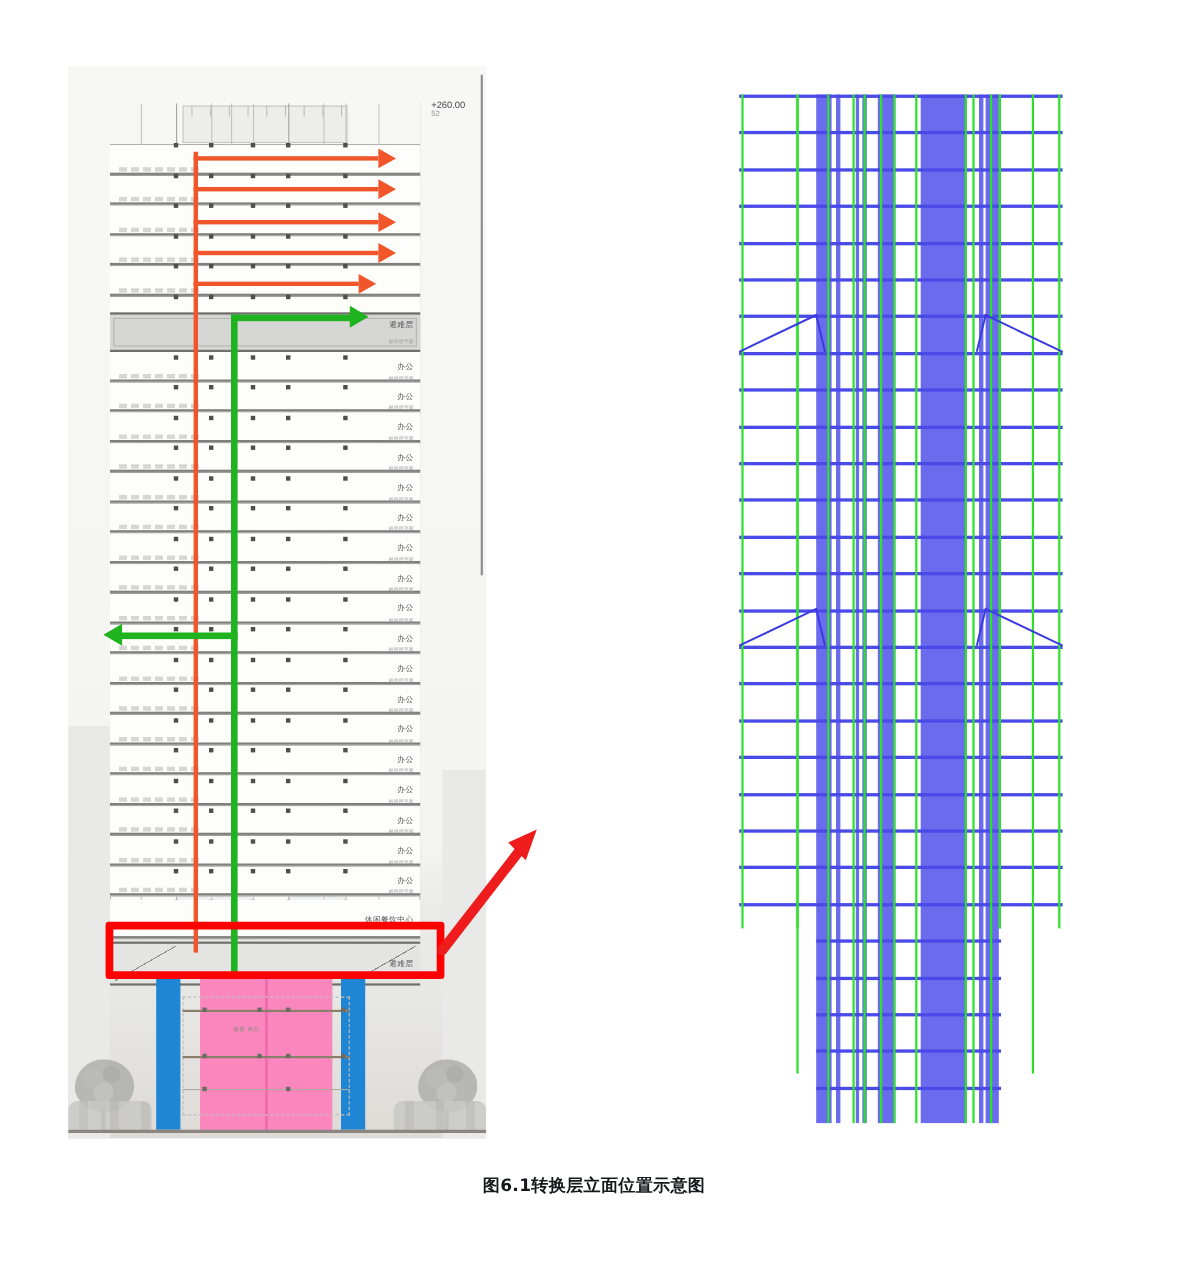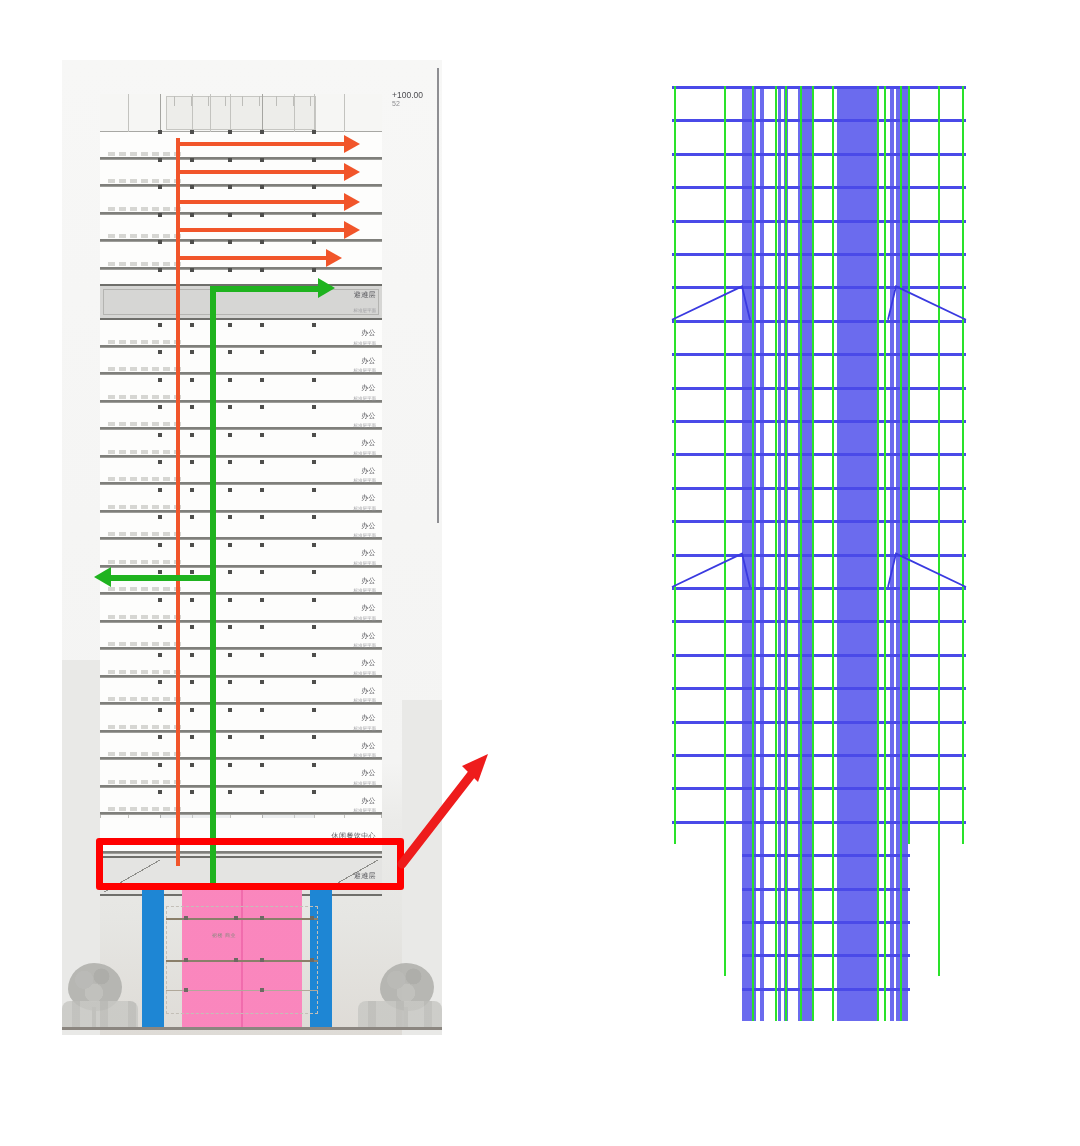--- a/index.html
+++ b/index.html
@@ -620,21 +620,21 @@
     </div>
     <div class="tree" style="left:318px;">
       <div class="crown"></div>
         <div class="trunk"></div>
     </div>
     <div class="bushes" style="left:0px; width:76px;"></div>
     <div class="bushes" style="left:296px; width:84px;"></div>
     <div class="ground-line"></div>
 
     <div class="elev-marker">
-      <span>+100.00</span>
+      <span>+260.00</span>
       <span class="lvl">52</span>
     </div>
     <div class="elev-rule"></div>
 
     <div class="ann-v-orange" id="orange-stem" style="left:114px; top:78px; height:728px;"></div>
     <div id="orange-arrows">
         <div class="ann-h-orange" style="left: 114px; top: 82px; width: 168px;"></div>
         <div class="arrow-r-orange" style="left: 282px; top: 75px;"></div>
         <div class="ann-h-orange" style="left: 114px; top: 110px; width: 168px;"></div>
         <div class="arrow-r-orange" style="left: 282px; top: 103px;"></div>
@@ -720,13 +720,14 @@
         <div class="sw-col" style="left: 236px; top: 0px; height: 758px;"></div>
       </div>
     <svg id="sw-braces" style="position:absolute; left:0; top:0; width:294px; height:935px; overflow:visible;">
         <polyline points="0,233.79999999999998 70,200.39999999999998 78,233.79999999999998" fill="none" stroke="#3a3ae0" stroke-width="1.8"></polyline>
         <polyline points="294,233.79999999999998 224,200.39999999999998 216,233.79999999999998" fill="none" stroke="#3a3ae0" stroke-width="1.8"></polyline>
         <polyline points="0,500.99999999999994 70,467.59999999999997 78,500.99999999999994" fill="none" stroke="#3a3ae0" stroke-width="1.8"></polyline>
         <polyline points="294,500.99999999999994 224,467.59999999999997 216,500.99999999999994" fill="none" stroke="#3a3ae0" stroke-width="1.8"></polyline>
       </svg>
   </div>
 
+  <div class="caption">图6.1转换层立面位置示意图</div>
 </div>
 
 </body></html>

